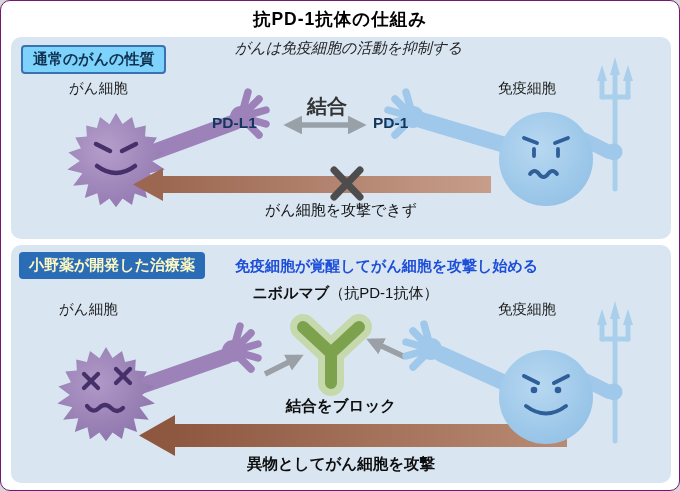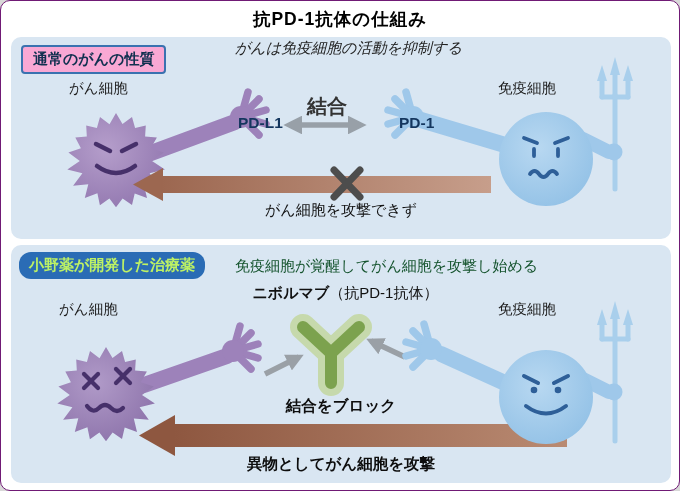--- a/index.html
+++ b/index.html
@@ -21,42 +21,41 @@
   .panel {
     position:absolute; left:10px; width:660px;
     background:#d9e6f2; border-radius:10px; overflow:hidden;
   }
   #panel-top    { top:36px;  height:202px; }
   #panel-bottom { top:244px; height:238px; }
   svg.layer { position:absolute; left:0; top:0; width:100%; height:100%; display:block; }
   .lbl { position:absolute; font-size:14.5px; color:#1d1d1d; white-space:nowrap; }
   .badge1 {
     position:absolute; left:10px; top:8px;
-    background:#f9a8d4; border:2px solid #3a72b0; border-radius:4px;
+    background:#7dd3fc; border:2px solid #3a72b0; border-radius:4px;
     padding:3px 10px; font-size:15px; font-weight:bold; color:#10304f;
     white-space:nowrap;
   }
   .badge2 {
     position:absolute; left:8px; top:7px;
-    background:#2a6cb5; border-radius:12px;
-    padding:4px 10px; font-size:15px; font-weight:bold; color:#bef264;
+    background:#2a6cb5; border-radius:4px;
+    padding:4px 10px; font-size:15px; font-weight:bold; color:#fef9c3;
     white-space:nowrap;
   }
   .heading1 {
     position:absolute; left:224px; top:2px;
     font-size:15px; color:#222; white-space:nowrap;font-style:italic;
   }
   .heading2 {
     position:absolute; left:224px; top:12px;
-    font-size:15px; font-weight:normal; color:#14532d; white-space:nowrap;
+    font-size:15px; font-weight:bold; color:#1d4ed8; white-space:nowrap;
   }
   .pdlabel {
     position:absolute; font-size:15.5px; font-weight:bold; color:#14365e;
     white-space:nowrap;
-    margin-left:26px;
   }
   .bindlabel {
     position:absolute; left:296px; top:56px;
     font-size:20px; font-weight:bold; color:#333; white-space:nowrap;
   }
   .center-text {
     position:absolute; left:0; right:0; text-align:center; white-space:nowrap;
   }
   .caption1 { top:164px; font-size:15px; color:#111; }
   .druglabel { top:39px; font-size:15px; color:#111;margin-left:9px; }

